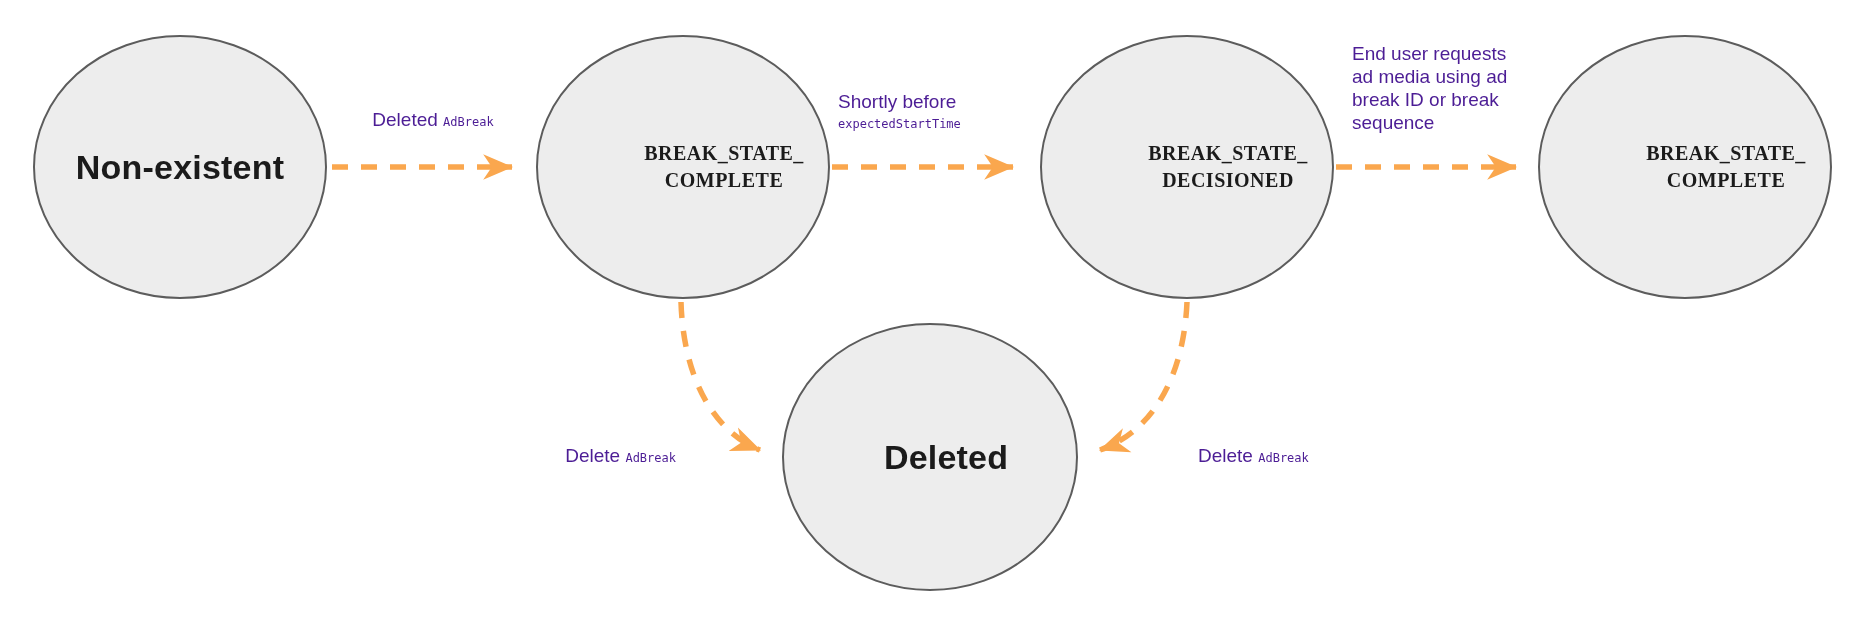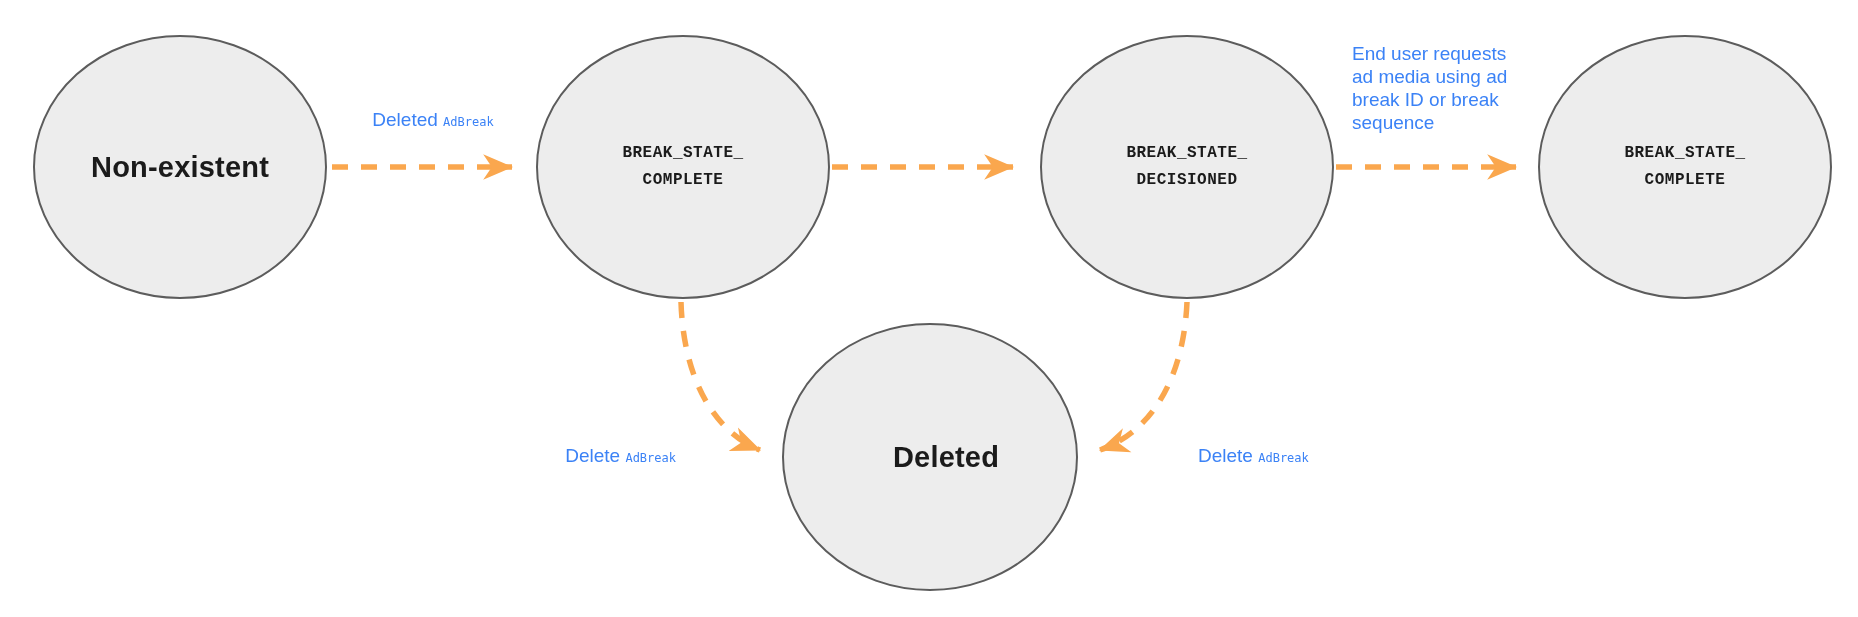--- a/index.html
+++ b/index.html
@@ -13,44 +13,45 @@
     overflow: hidden;
   }
   .canvas svg.shapes {
     position: absolute;
     left: 0; top: 0;
   }
   .label {
     position: absolute;
     font-size: 19px;
     line-height: 23px;
-    color: #3b82f6;
+    color: #4c1d95;
     white-space: nowrap;
   }
   .label .code {
     font-family: "DejaVu Sans Mono", monospace;
     font-size: 12px;
   }
   .state-label {
     position: absolute;
     transform: translate(-50%, -50%);
     text-align: center;
     font-weight: bold;
     color: #1b1b1b;
     white-space: nowrap;
   }
   .state-label.sans {
-    font-size: 29px;
+    font-size: 34px;
     letter-spacing: 0.2px;
   }
   .state-label.mono {
-    font-family: Liberation Mono, monospace;
-    font-size: 16px;
+    font-family: Liberation Serif, serif;
+    font-size: 20px;
     line-height: 27px;
     letter-spacing: 0.5px;
+    margin-left: 41px;
   }
   .edge-label-center { transform: translateX(-50%); text-align: center; }
   .edge-label-right  { transform: translateX(-100%); text-align: right; }
   .multiline { white-space: pre-line; }
 </style>
 </head>
 <body>
 
 <div class="canvas">
 
@@ -90,20 +91,24 @@
     <div>BREAK_STATE_</div>
     <div>COMPLETE</div>
   </div>
 
   <div class="state-label sans" style="left:930px; top:457px;margin-left:16px;">Deleted</div>
 
   <div class="label edge-label-center" style="left:433px; top:108px;">
     <span class="plain">Deleted </span><span class="code">AdBreak</span>
   </div>
 
+  <div class="label" style="left:838px; top:90px;">
+    <div class="plain">Shortly before</div>
+    <div class="code">expectedStartTime</div>
+  </div>
 
   <div class="label multiline" style="left:1352px; top:42px;">End user requests
 ad media using ad
 break ID or break
 sequence</div>
 
   <div class="label edge-label-right" style="left:676px; top:444px;">
     <span class="plain">Delete </span><span class="code">AdBreak</span>
   </div>
 

